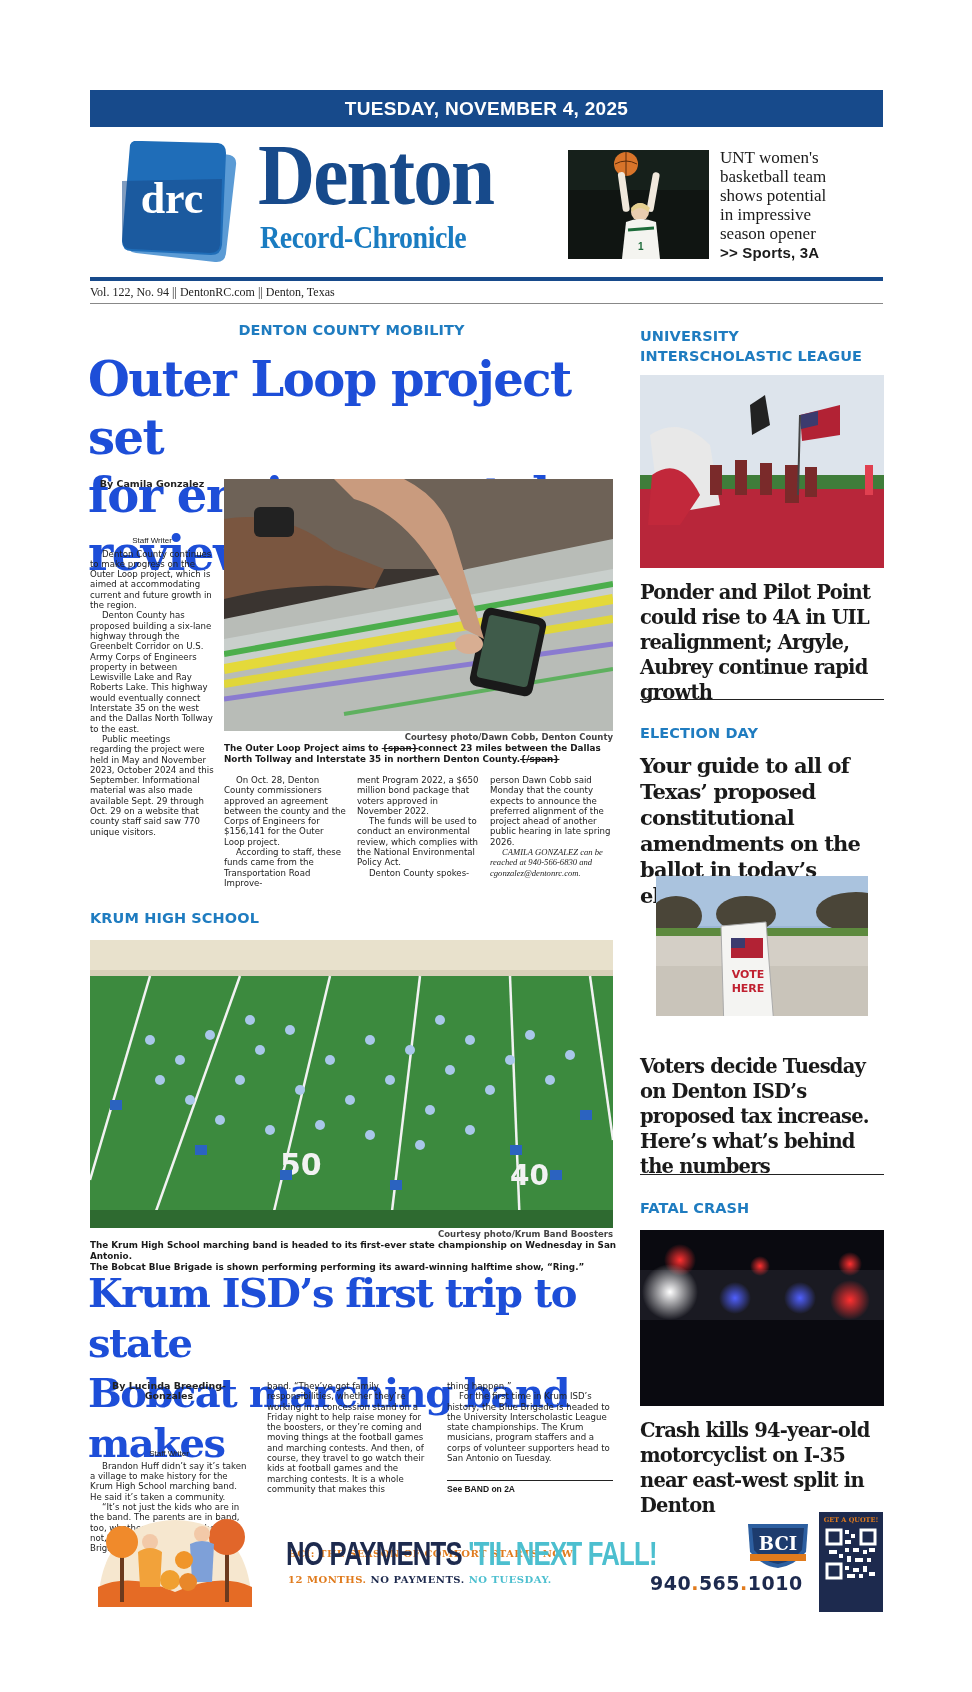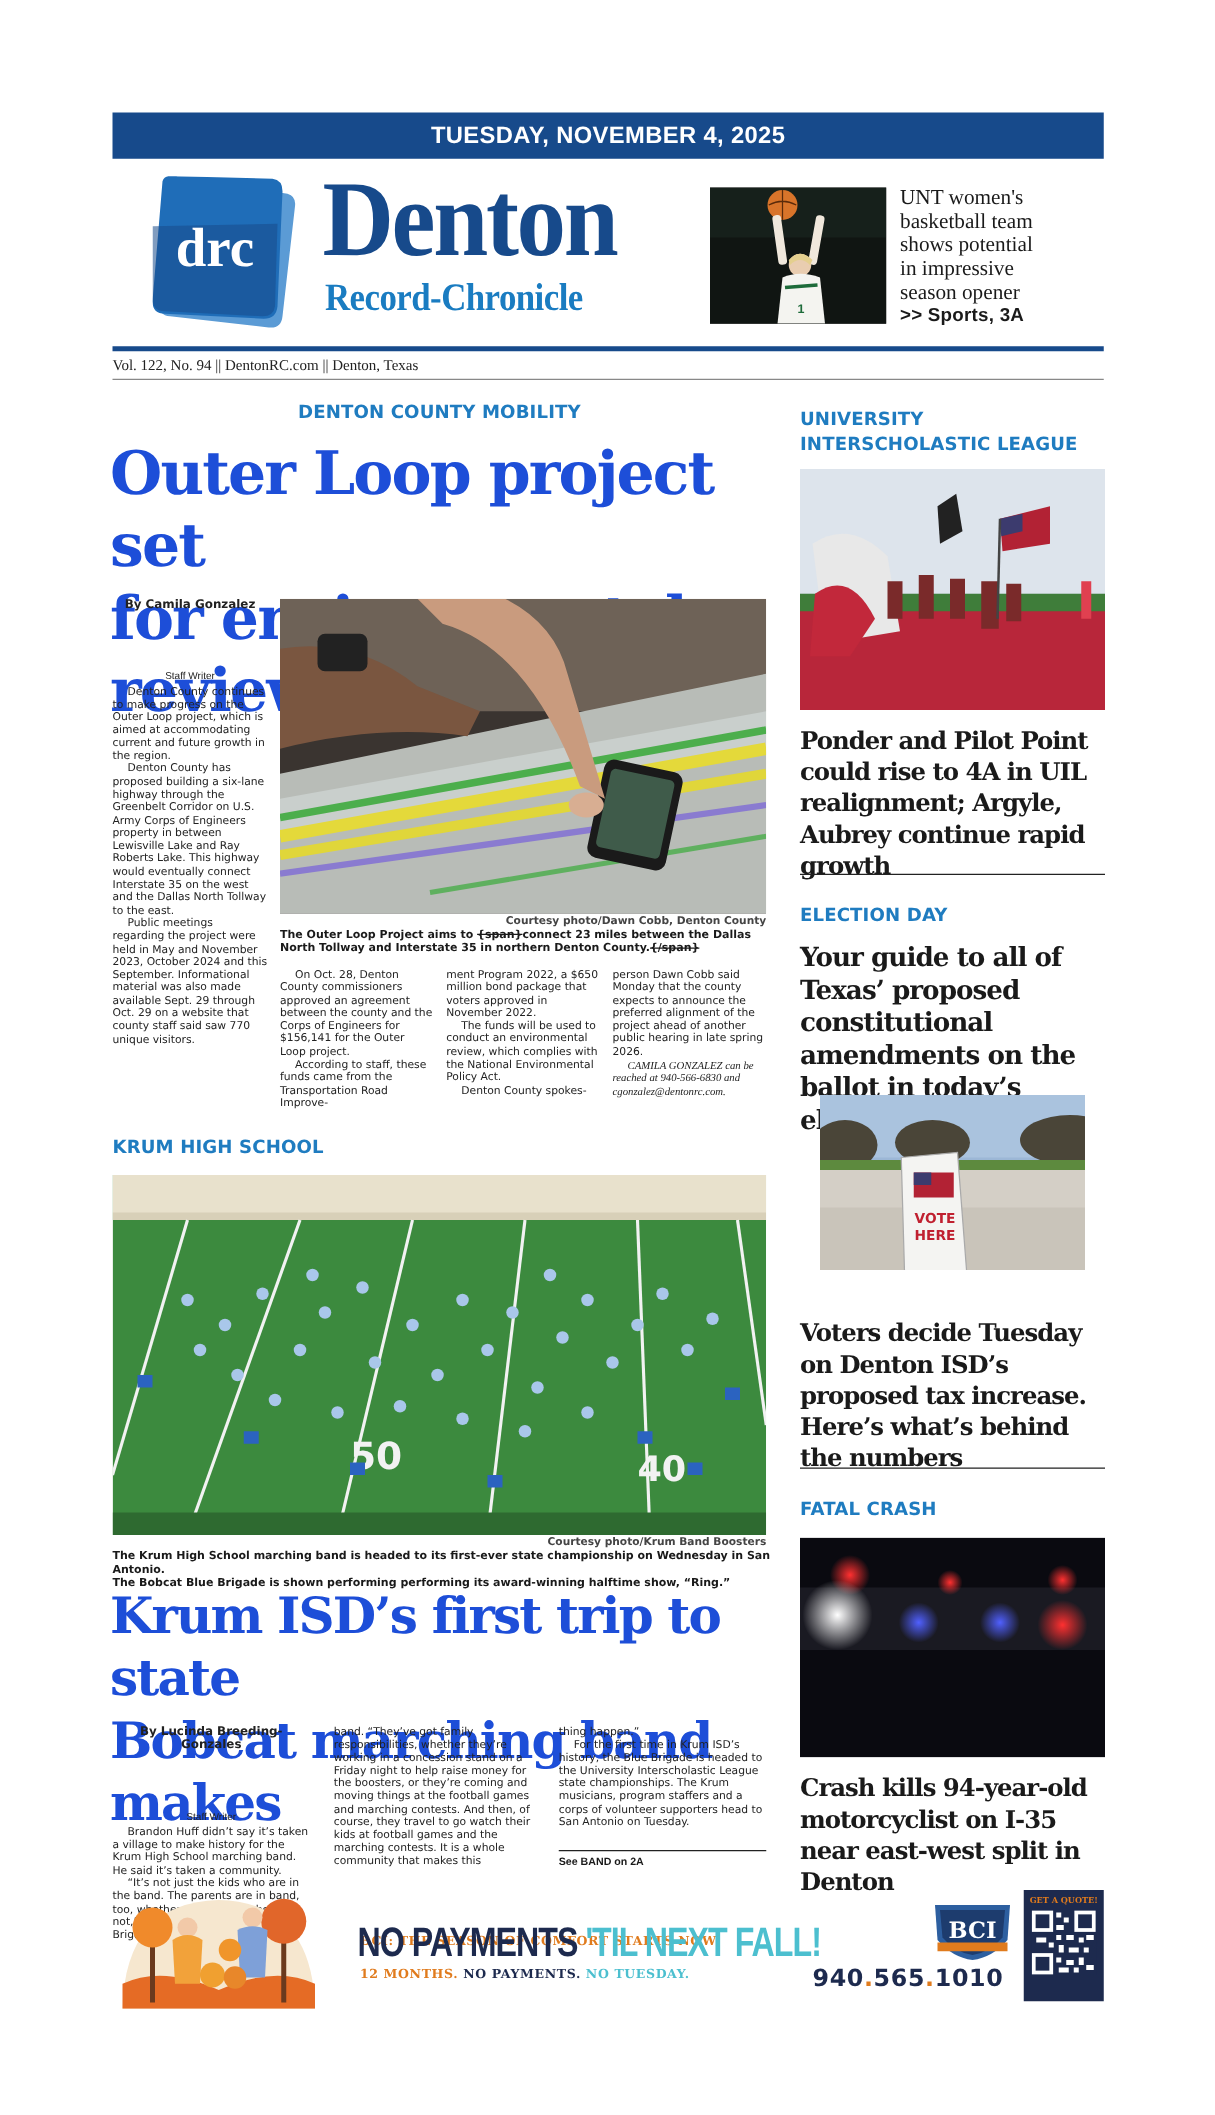--- a/index.html
+++ b/index.html
@@ -335,21 +335,21 @@
   </div>
   <svg class="abs" style="left:654px; top:8px;" width="68" height="50" viewBox="0 0 68 50">
     <path d="M4 4 L64 4 L62 32 Q50 46 34 48 Q18 46 6 32 Z" fill="#2d5fa0"></path>
     <path d="M8 8 L60 8 L58 30 Q48 42 34 44 Q20 42 10 30 Z" fill="#1d3c6e"></path>
     <text x="34" y="30" text-anchor="middle" font-family="DejaVu Serif, serif" font-weight="bold" font-size="18" fill="#ffffff">BCI</text>
     <rect x="6" y="34" width="56" height="7" fill="#e07b1d"></rect>
   </svg>
   <div class="abs" style="left:560px; top:60px; font-family:'DejaVu Sans',sans-serif; font-weight:bold; font-size:19px; color:#1d2a4e; letter-spacing:0.5px;">
     <span>940</span><span style="color:#e07b1d;">.</span><span>565</span><span style="color:#e07b1d;">.</span><span>1010</span>
   </div>
-  <div class="abs" style="left:729px; top:0; width:64px; height:89px; background:#1d2a4e;">
+  <div class="abs" style="left:729px; top:0; width:64px; height:100px; background:#1d2a4e;">
     <div style="color:#e07b1d; font-family:'DejaVu Serif',serif; font-weight:bold; font-size:6.5px; text-align:center; margin-top:4px;">GET A QUOTE!</div>
     <svg width="52" height="52" viewBox="0 0 52 52" style="display:block; margin:4px auto 0;">
       <rect width="52" height="52" fill="#1d2a4e"></rect>
       <rect x="2" y="2" width="14" height="14" fill="none" stroke="#fff" stroke-width="3"></rect>
       <rect x="36" y="2" width="14" height="14" fill="none" stroke="#fff" stroke-width="3"></rect>
       <rect x="2" y="36" width="14" height="14" fill="none" stroke="#fff" stroke-width="3"></rect>
       <g fill="#fff">
         <rect x="20" y="2" width="4" height="4"></rect>
           <rect x="26" y="6" width="4" height="4"></rect>
           <rect x="20" y="12" width="6" height="4"></rect>

